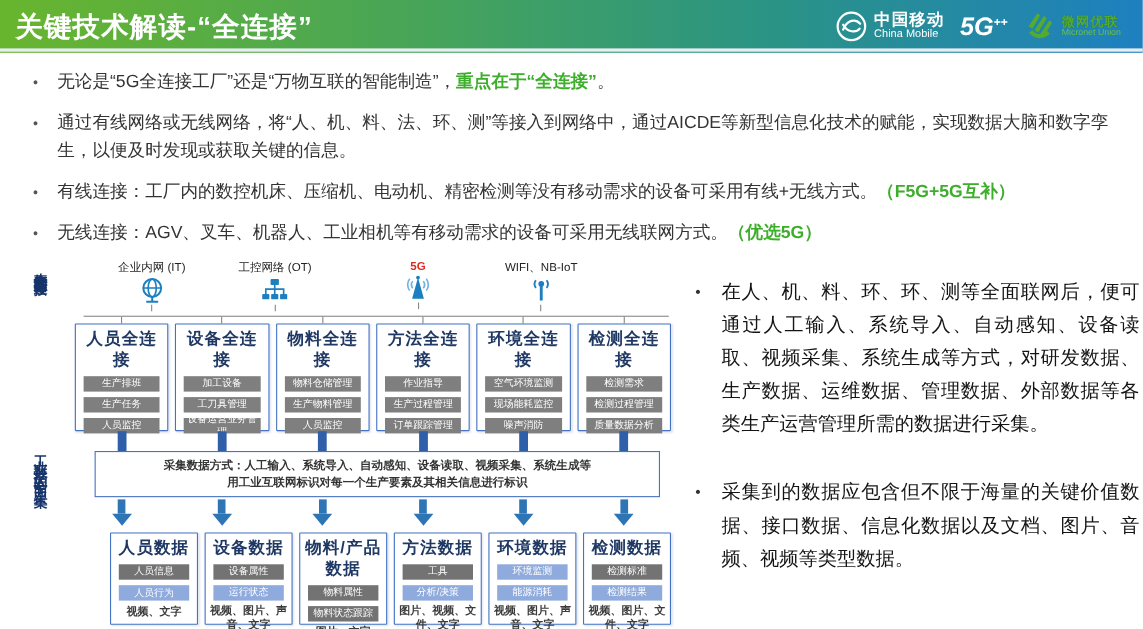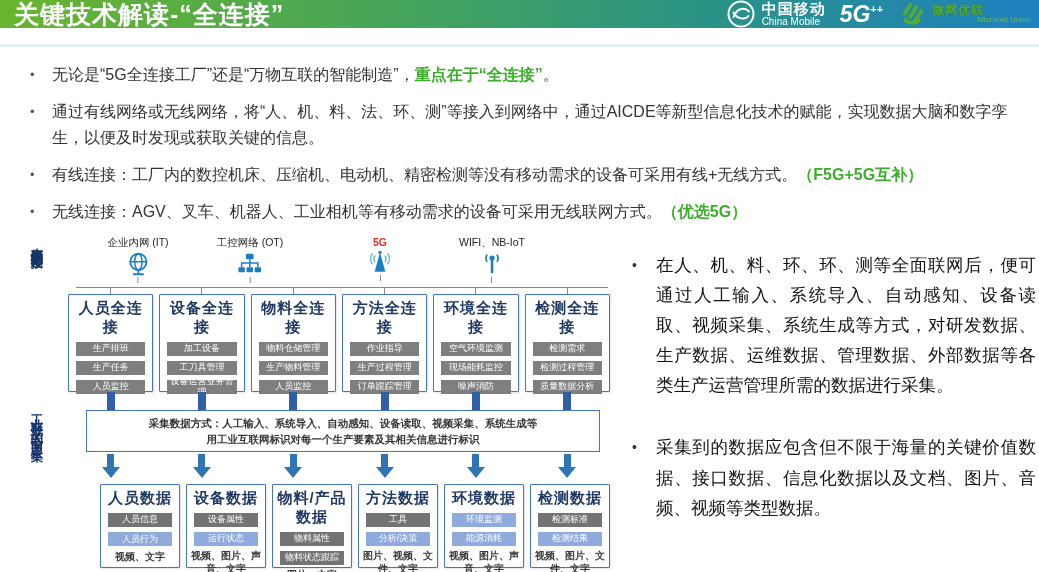--- a/index.html
+++ b/index.html
@@ -1,36 +1,36 @@
 <!DOCTYPE html>
 <html><head>
 <meta charset="utf-8">
 <style>
   * { margin:0; padding:0; box-sizing:border-box; }
   html,body { background:#fff; }
   body { font-family:"Liberation Sans","DejaVu Sans",sans-serif; }
   .slide { position:relative; width:1039px; height:572px; background:#fff; overflow:hidden; }
 
   
-  .hdr { position:absolute; left:0; top:0; width:1039px; height:28px;
+  .hdr { position:absolute; left:0; top:0; width:1039px; height:48px;
          background:linear-gradient(90deg,#68b52e 0%,#46a45a 38%,#2a9386 68%,#1e80c0 100%);
          display:flex; align-items:center; }
   .hdr-underline { position:absolute; left:0; top:44px; width:1039px; height:3px; background:#e7edf3; }
   .hdr-title { color:#fff; font-size:25px; font-weight:bold; padding-left:14px; letter-spacing:1px; }
-  .hdr-logos { margin-left:auto; display:flex; align-items:center; gap:14px; padding-right:8px; }
+  .hdr-logos { margin-left:auto; display:flex; align-items:center; gap:14px; padding-right:20px; }
   .cm-logo { display:flex; align-items:center; gap:6px; }
   .cm-text { color:#fff; line-height:1.05; }
   .cm-cn { font-size:15px; font-weight:bold; letter-spacing:1px; }
   .cm-en { font-size:10px; }
   .fg-logo { color:#fff; font-style:italic; font-weight:bold; font-size:23px; line-height:1; }
   .fg-logo sup { font-size:11px; font-style:normal; }
   .mn-logo { display:flex; align-items:center; gap:5px; }
   .mn-text { line-height:1.05; }
   .mn-cn { color:#54ab2d; font-size:12px; font-weight:bold; letter-spacing:1px; text-shadow:0 0 1px rgba(0,60,30,.4); }
-  .mn-en { color:#6cbf4a; font-size:8px;margin-left:45px; }
+  .mn-en { color:#6cbf4a; font-size:8px; }
 
   
   .bullets { position:absolute; left:30px; top:62px; width:995px; }
   .b-item { display:flex; margin-bottom:11px; font-size:16px; line-height:1.62; color:#333; }
   .b-dot { width:22px; color:#555; font-size:13px; padding-top:2px; flex:none; }
   .b-hl { color:#3dae2b; font-weight:bold; }
 
   
   .diagram { position:absolute; left:28px; top:236px; width:594px; height:332px; }
   .vlabel { position:absolute; left:0; writing-mode:vertical-rl; text-orientation:upright;

